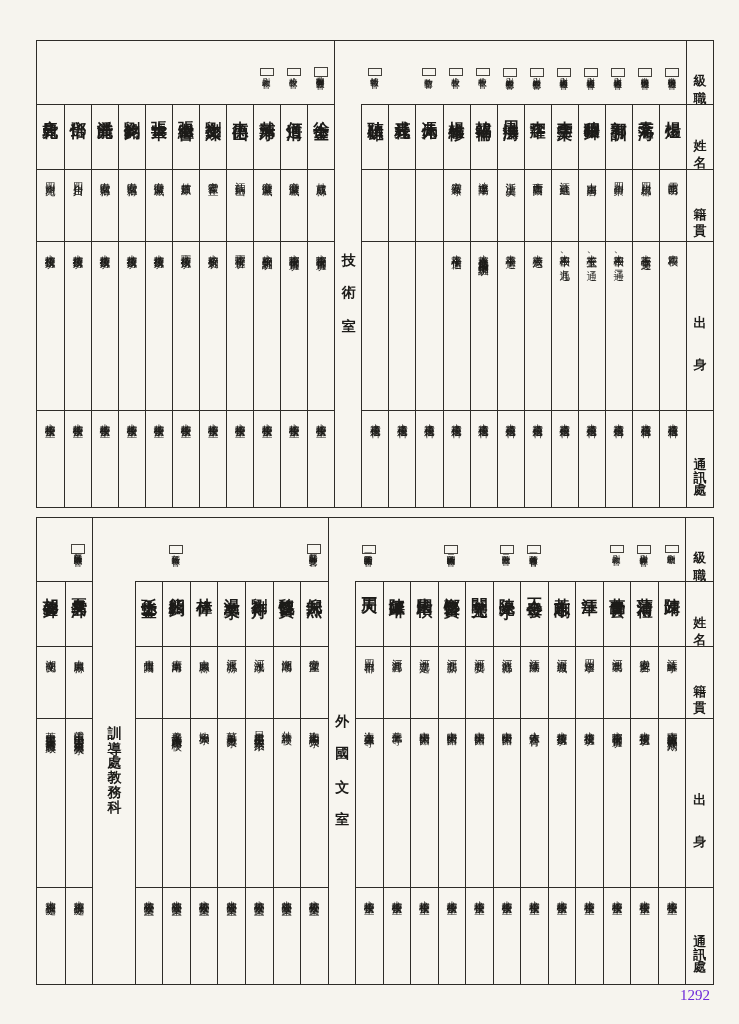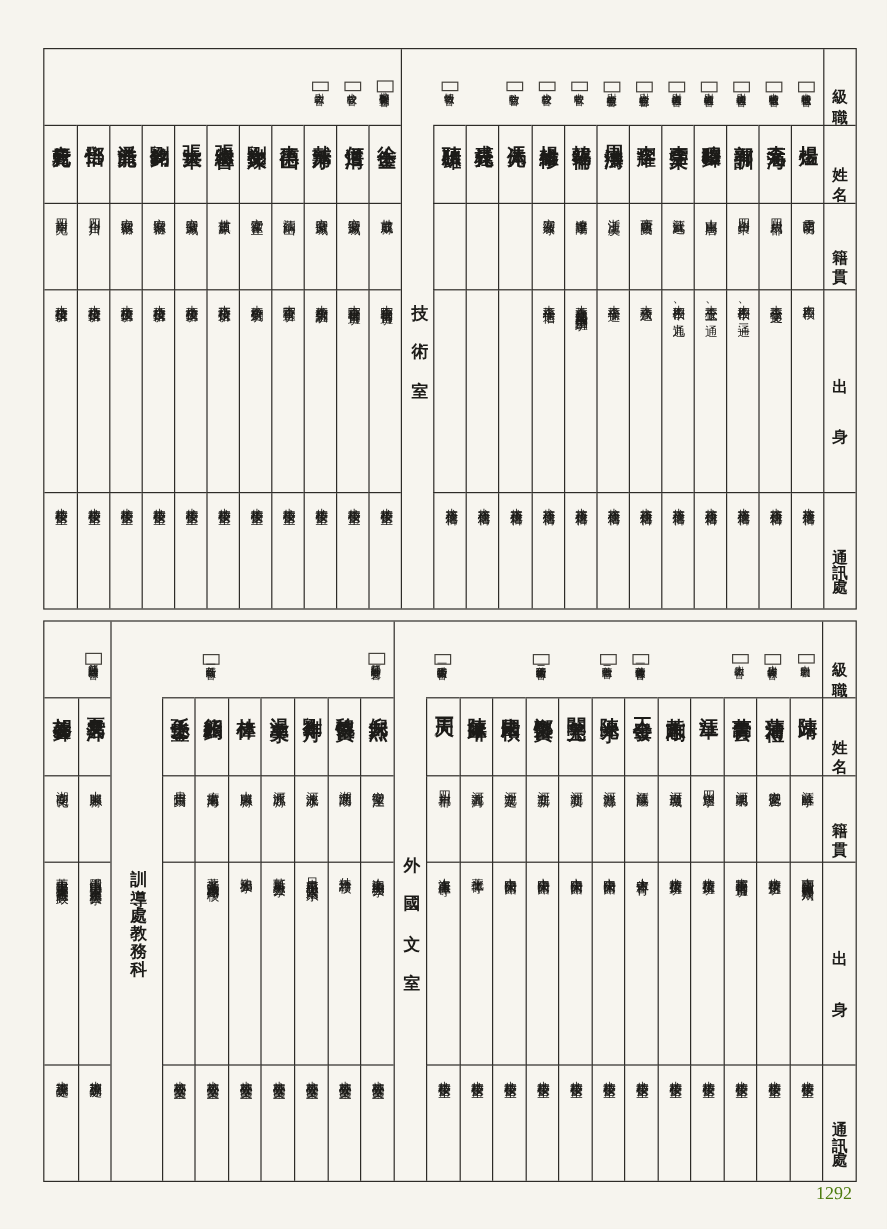--- a/index.html
+++ b/index.html
@@ -109,21 +109,21 @@
     line-height: 1;
     padding-top: 15px;
   }
   .section-label.spread-wide { letter-spacing: 32px; padding-top: 32px; }
 
   .page-number {
     position: absolute;
     right: 29px;
     bottom: 20px;
     font-size: 15px;
-    color: #4d7c0f;
+    color: #6d28d9;
   }
 </style>
 </head>
 <body>
 
 <div class="sheet">
   <div class="rtable" data-table="0">
       <div class="col header">
         <div class="cell hdr rank">
           <span class="hdr-text">級職</span>

